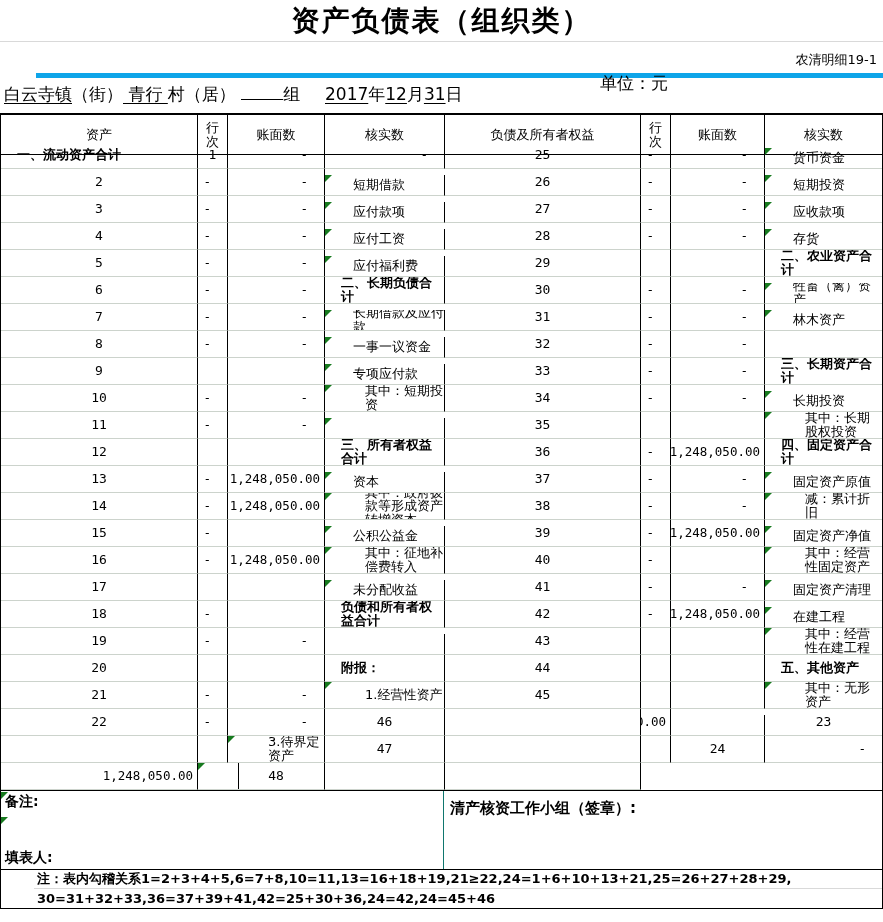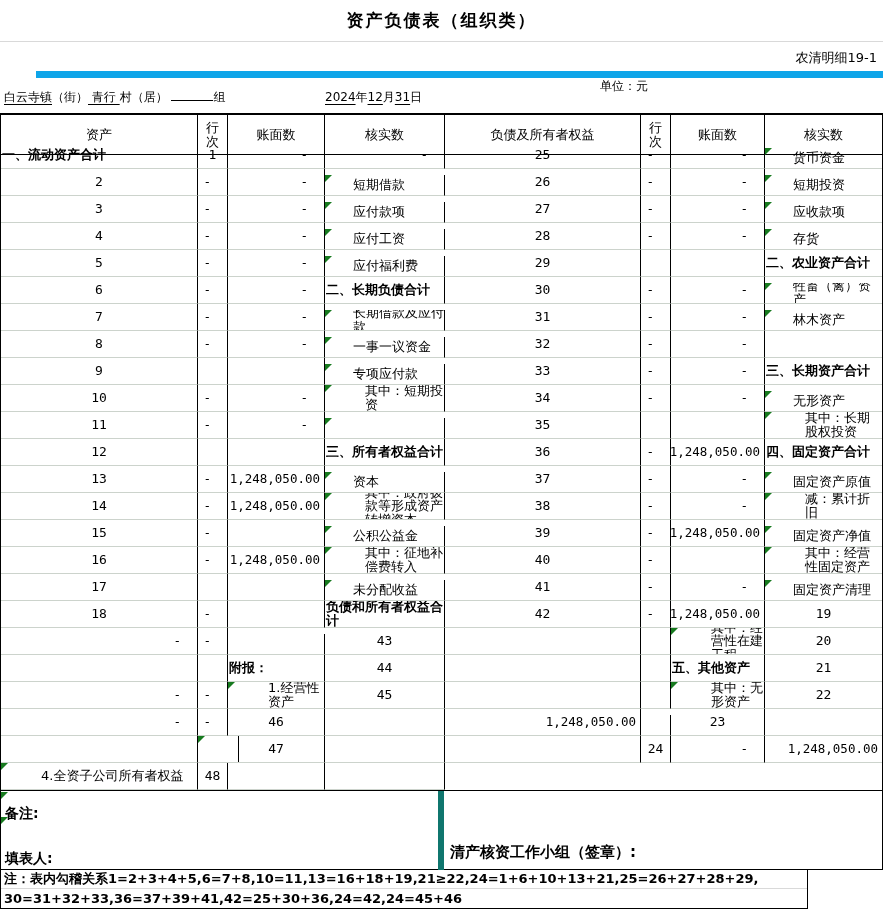--- a/index.html
+++ b/index.html
@@ -7,30 +7,30 @@
   body {
     font-family:"DejaVu Sans","Liberation Sans",sans-serif;
     color:#000;
     width:883px;
   }
   .sheet { width:883px; height:922px; background:#fff; position:relative; overflow:hidden; }
 
   
   .title-row {
     height:42px; display:flex; align-items:center; justify-content:center;
-    font-size:17px; font-weight:700; letter-spacing:2px;
+    font-size:28px; font-weight:700; letter-spacing:2px;
     border-bottom:1px solid #d9d9d9;
   }
   .docnum-row {
     height:36px; display:flex; align-items:flex-end; justify-content:flex-end;
     padding:0 6px 4px 0; font-size:13px;
-    border-bottom:7px solid #0ea5e9;
+    border-bottom:5px solid #0ea5e9;
     margin-left:36px;
   }
-  .info-row { height:35px; position:relative; font-size:12px; }
+  .info-row { height:35px; position:relative; font-size:17px; }
   .info-org  { position:absolute; left:4px;  bottom:7px; }
   .info-date { position:absolute; left:325px; bottom:7px; }
   .info-unit { position:absolute; left:600px; bottom:18px; }
   .u { text-decoration:underline; text-underline-offset:3px; }
   .blank-u { display:inline-block; width:42px; border-bottom:1px solid #000; height:14px; }
 
   
   .tbl {
     width:883px; border:1px solid #000; border-top:2px solid #000;
     display:grid;
@@ -44,71 +44,71 @@
     display:flex; align-items:center;
     font-size:13px; line-height:1.05;
     overflow:hidden;
   }
   .cell:nth-child(8n) { border-right:none; }
   .hdr {
     height:40px; justify-content:center; text-align:center;
     border-bottom:1px solid #000; font-size:13px;
   }
   .hdr.small { word-break:break-all; padding:0 7px; }
-  .label { padding-left:1px; }
+  .label { padding-left:16px; }
   .label.ind1 { padding-left:28px;margin-top:6px; }
   .label.ind2 { padding-left:40px; }
   .bold { font-weight:700; }
   .linecell { justify-content:center; font-family:"DejaVu Sans Mono","Liberation Mono",monospace; }
   .num {
     justify-content:flex-end; padding-right:4px;
     font-family:"DejaVu Sans Mono","Liberation Mono",monospace; font-size:12.5px;
   }
   .num.dash { padding-right:16px; }
   .flag {
     position:absolute; top:0; left:0; width:0; height:0;
     border-top:7px solid #177a1f; border-right:7px solid transparent;
   }
 
   
   .remark-band {
     width:883px; height:79px; border:1px solid #000; border-top:none;
     display:grid; grid-template-columns:443px 438px;
   }
-  .remark-left { border-right:6px solid #0f766e; position:relative; padding:14px 4px; }
+  .remark-left { border-right:1px solid #0f766e; position:relative; padding:2px 4px; }
   .remark-left .flag2 { top:1px; }
   .remark-left .flag3 { top:26px; }
   .flag2,.flag3 {
     position:absolute; left:0; width:0; height:0;
     border-top:7px solid #177a1f; border-right:7px solid transparent;
   }
   .remark-label { font-weight:700; font-size:14px; display:block; }
   .preparer-label { font-weight:700; font-size:14px; position:absolute; left:4px; bottom:2px; }
-  .workgroup { padding:8px 6px; font-weight:700; font-size:15px;margin-top:44px; }
+  .workgroup { padding:8px 6px; font-weight:700; font-size:15px; }
 
   
-  .notes { width:808px; border:1px solid #000; border-top:none; }
+  .notes { width:883px; border:1px solid #000; border-top:none;padding-left:33px; }
   .note-line {
     height:19px; display:flex; align-items:center; padding-left:3px;
     font-weight:700; font-size:13px; white-space:nowrap;
   }
   .note-line:first-child { border-bottom:1px solid #d9d9d9; }
 </style>
 </head>
 <body>
 
 <div class="sheet">
 
   <div class="title-row">资产负债表（组织类）</div>
 
   <div class="docnum-row">农清明细19-1</div>
 
   <div class="info-row">
     <span class="info-org"><span class="u">白云寺镇</span><span>（街）</span><span class="u"> 青行 </span><span>村（居）</span> <span class="blank-u"></span><span>组</span></span>
-    <span class="info-date"><span class="u">2024</span><span>年</span><span class="u">12</span><span>月</span><span class="u">31</span><span>日</span></span>
+    <span class="info-date"><span class="u">2017</span><span>年</span><span class="u">12</span><span>月</span><span class="u">31</span><span>日</span></span>
     <span class="info-unit">单位：元</span>
   </div>
 
   <div class="tbl">
     <div class="cell hdr">资产</div>
     <div class="cell hdr small">行次</div>
     <div class="cell hdr">账面数</div>
     <div class="cell hdr">核实数</div>
     <div class="cell hdr">负债及所有者权益</div>
     <div class="cell hdr small">行次</div>
@@ -241,21 +241,21 @@
       <div class="cell num dash">-</div>
       <div class="cell label ind2">
         <span class="flag"></span>
         <span>其中：短期投资</span>
       </div>
       <div class="cell linecell">34</div>
       <div class="cell num dash">-</div>
       <div class="cell num dash">-</div>
       <div class="cell label ind1">
         <span class="flag"></span>
-        <span>无形资产</span>
+        <span>长期投资</span>
       </div>
       <div class="cell linecell">11</div>
       <div class="cell num dash">-</div>
       <div class="cell num dash">-</div>
       <div class="cell label ind1">
         <span class="flag"></span>
         <span></span>
       </div>
       <div class="cell linecell">35</div>
       <div class="cell num"></div>
@@ -348,20 +348,24 @@
       </div>
       <div class="cell linecell">18</div>
       <div class="cell num dash">-</div>
       <div class="cell num"></div>
       <div class="cell label ind0 bold">
         <span>负债和所有者权益合计</span>
       </div>
       <div class="cell linecell">42</div>
       <div class="cell num dash">-</div>
       <div class="cell num">1,248,050.00</div>
+      <div class="cell label ind1">
+        <span class="flag"></span>
+        <span>在建工程</span>
+      </div>
       <div class="cell linecell">19</div>
       <div class="cell num dash">-</div>
       <div class="cell num dash">-</div>
       <div class="cell label ind1">
         <span></span>
       </div>
       <div class="cell linecell">43</div>
       <div class="cell num"></div>
       <div class="cell num"></div>
       <div class="cell label ind2">

